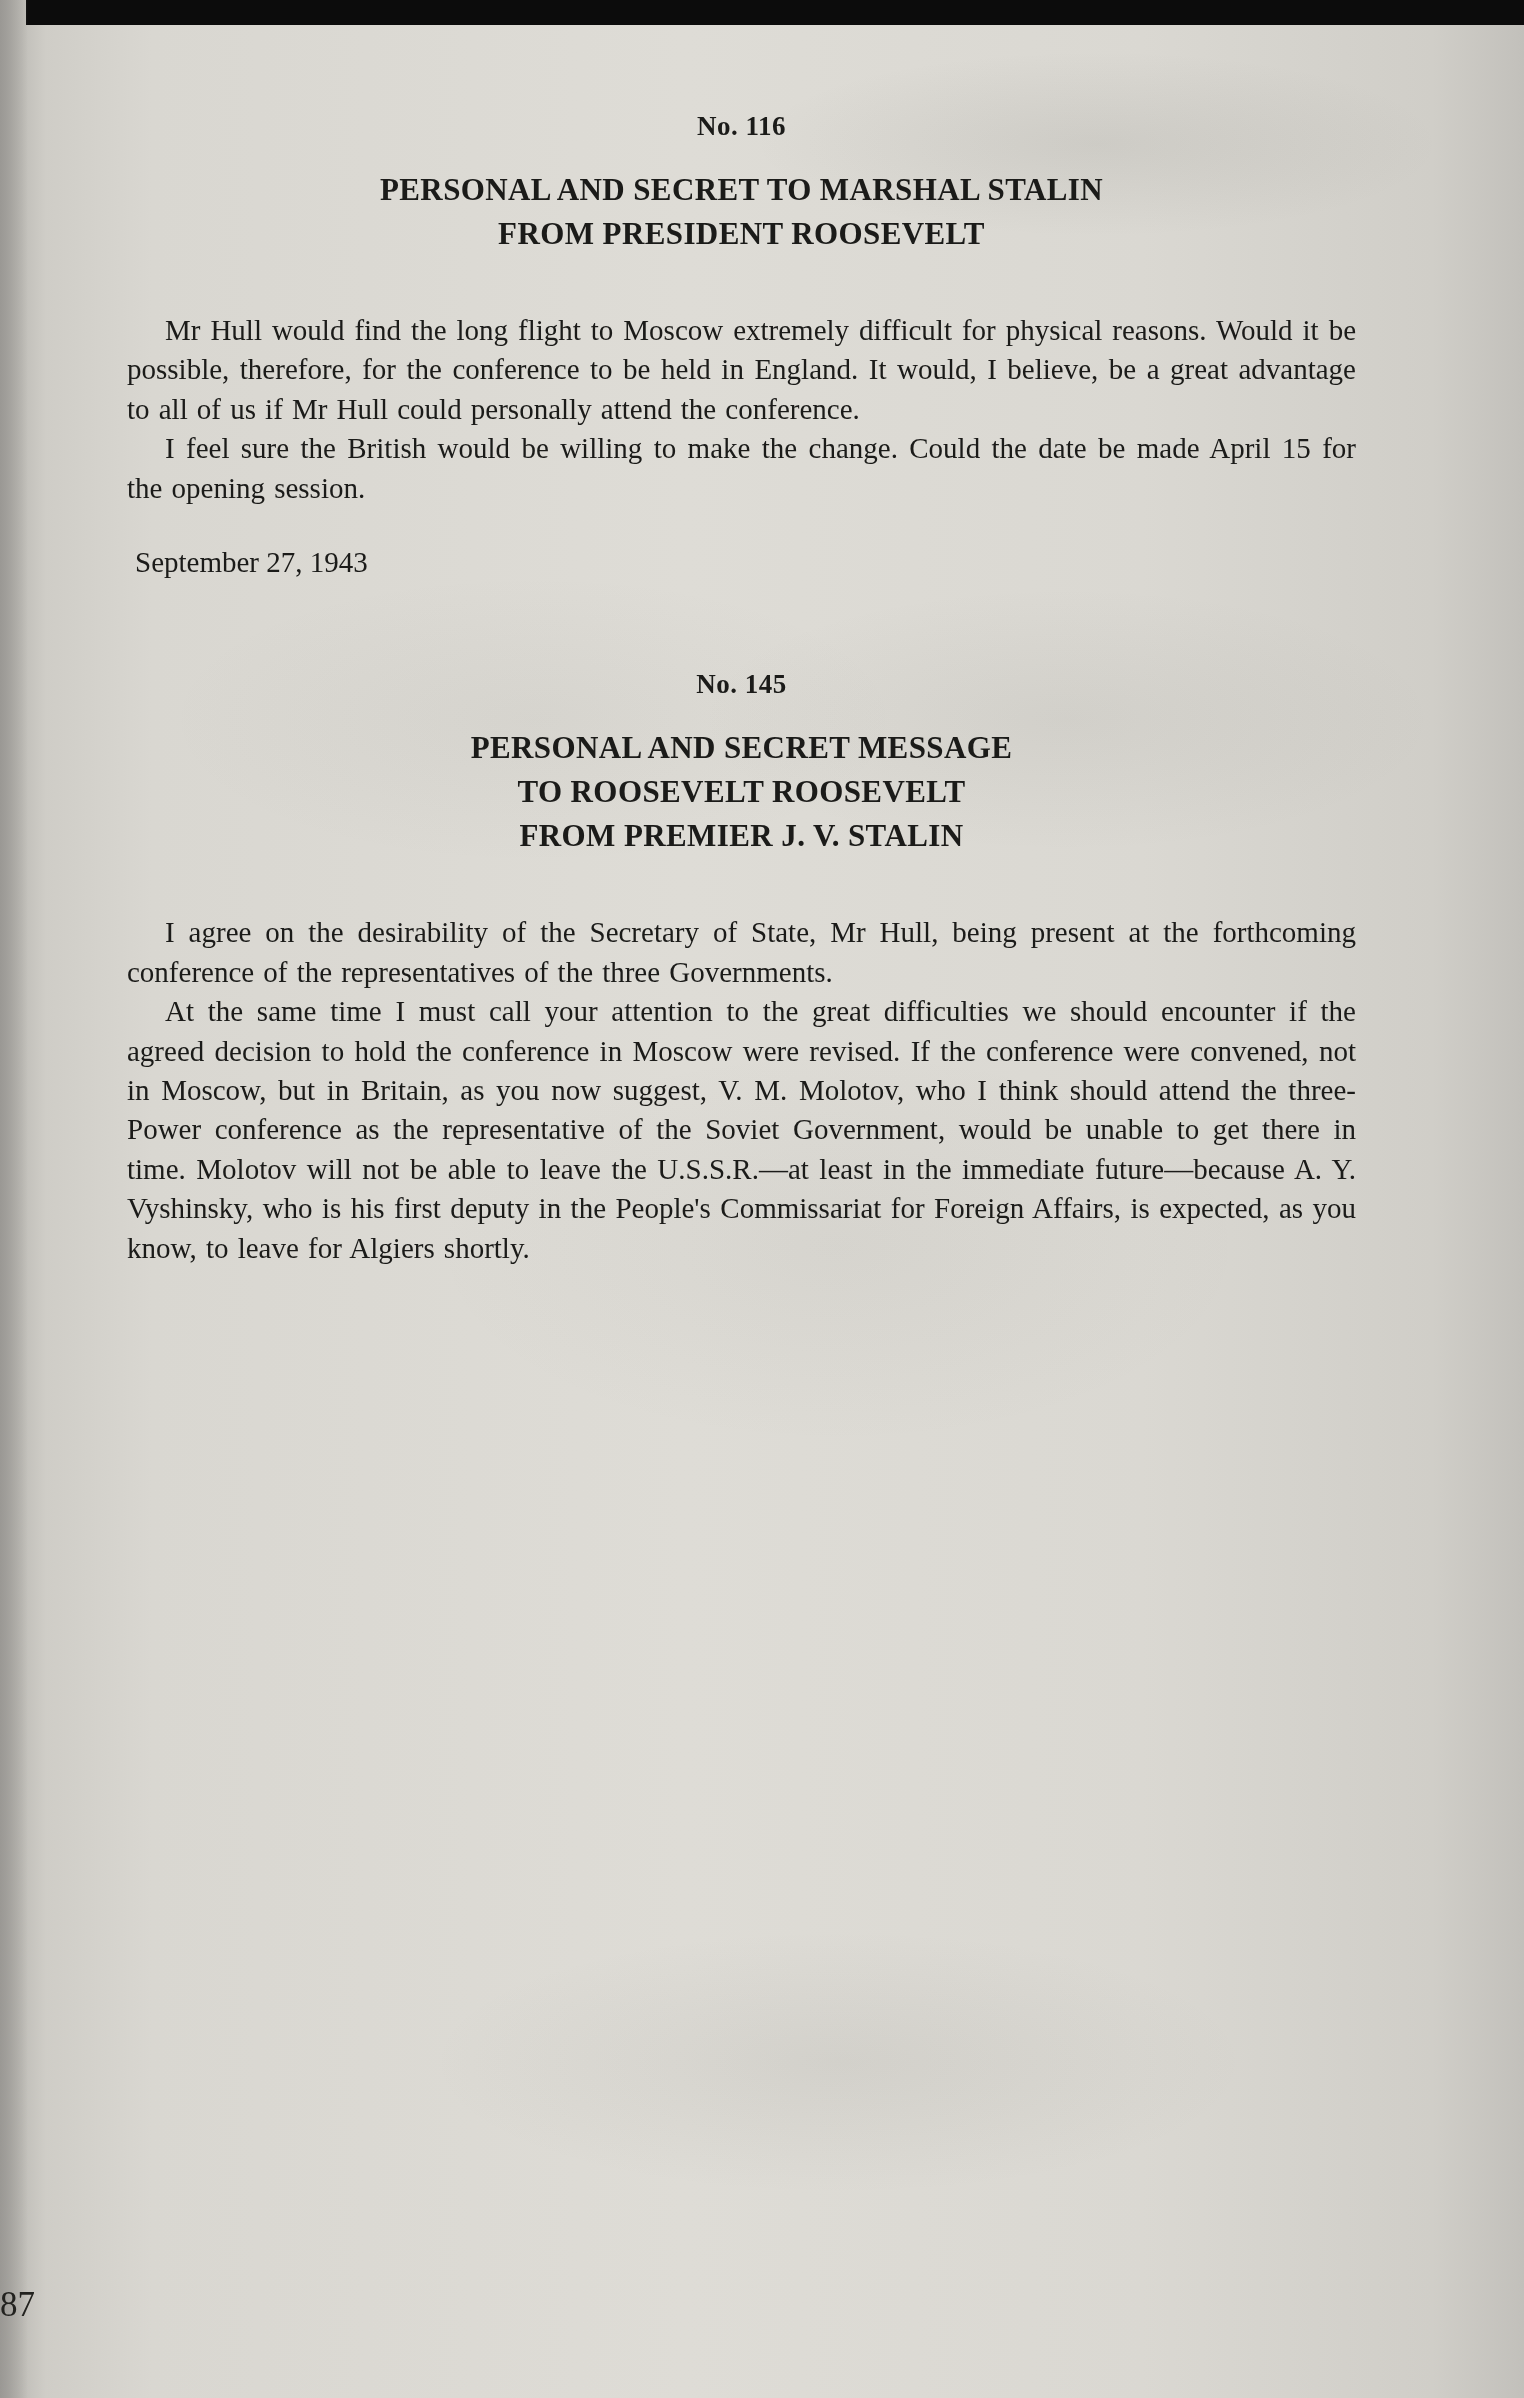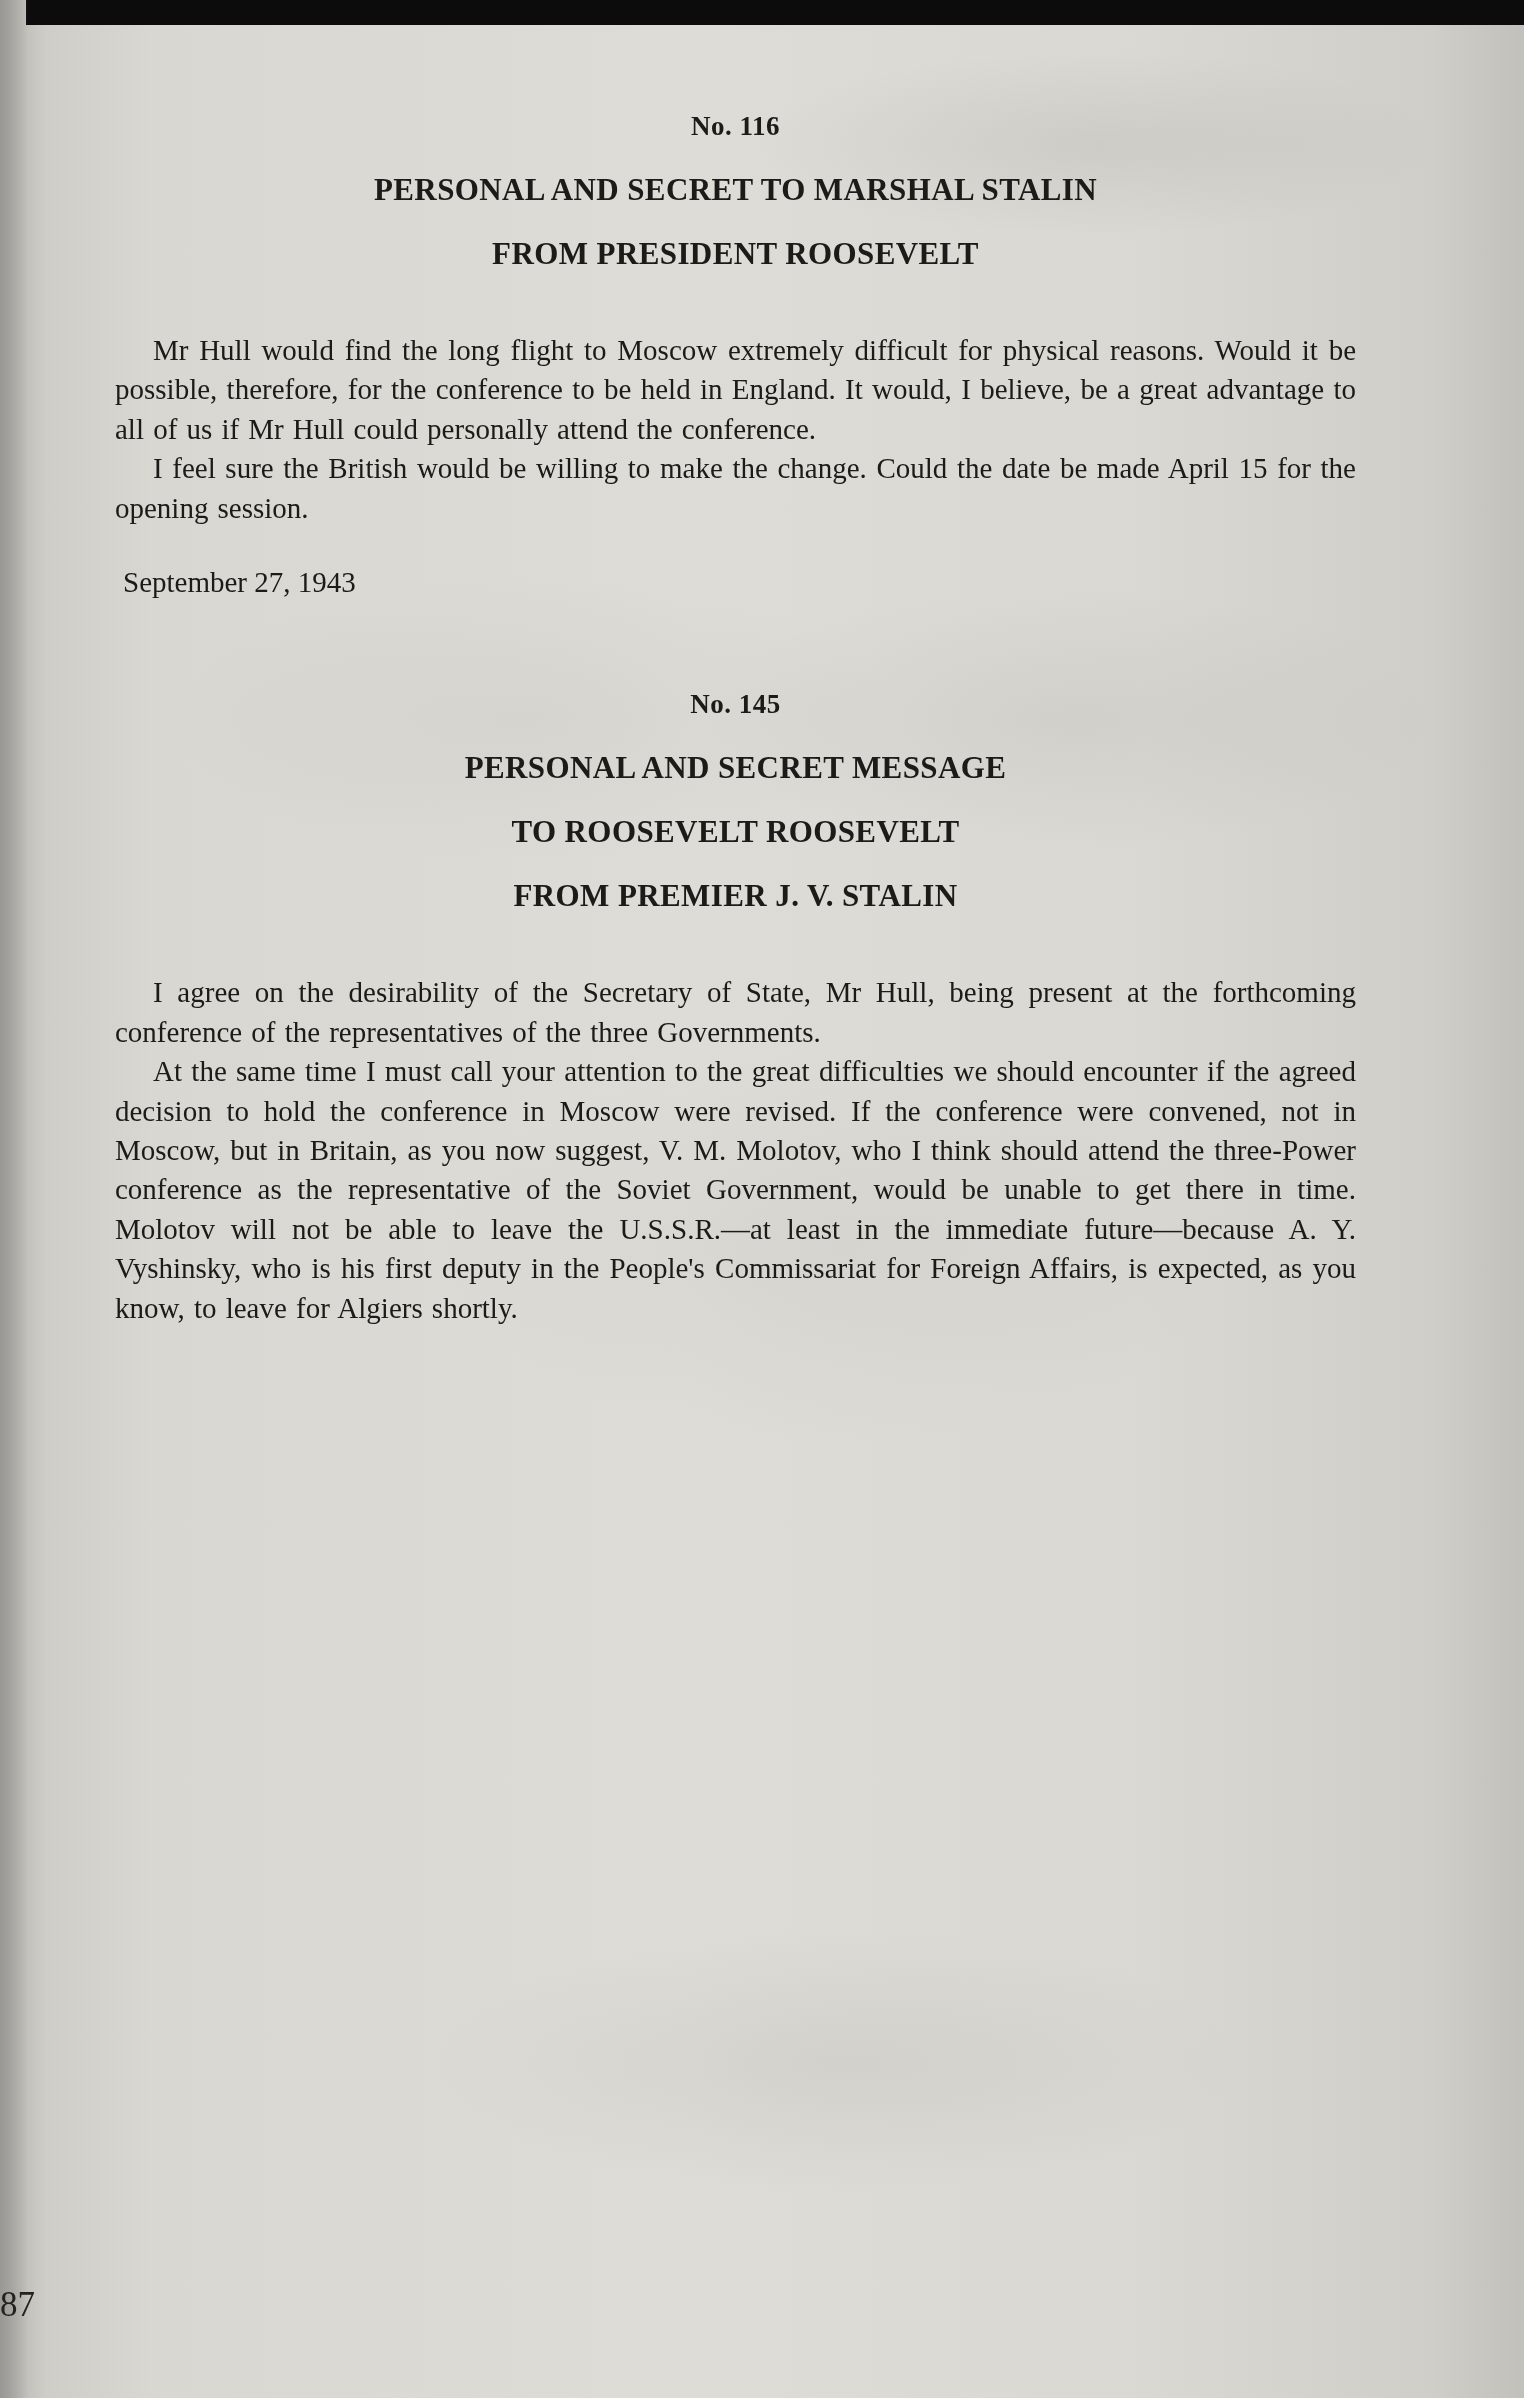--- a/index.html
+++ b/index.html
@@ -12,20 +12,21 @@
     position: relative;
     width: 1524px;
     height: 2398px;
     margin: 0 auto;
     box-sizing: border-box;
     background: linear-gradient(90deg,
       #b3b1ac 0%, #cfcdc7 3%, #d9d7d1 10%,
       #dedcd6 45%, #dad8d2 75%, #d0cec8 94%, #c2c0bb 100%);
     color: #1b1b19;
     overflow: hidden;
+    padding-left: 12px;
   }
   .scan-topbar {
     position: absolute;
     top: 0;
     left: 26px;
     right: 0;
     height: 25.4px;
     background: #0c0c0c;
   }
   .scan-left-edge {
@@ -52,21 +53,21 @@
     margin: 0 0 26px 0;
   }
   .doc-title {
     text-align: center;
     font-weight: bold;
     font-size: 31px;
     line-height: 1.42;
     letter-spacing: 0.4px;
     margin: 0 0 55px 0;
   }
-  .doc-title .title-line { display: block; margin-top: 20px; }
+  .doc-title .title-line { display: block; }
   .doc-body p {
     margin: 0;
     font-size: 29px;
     line-height: 1.36;
     text-align: justify;
     text-indent: 38px;
     word-spacing: 1.9px;
   }
   .dateline {
     font-size: 29px;

